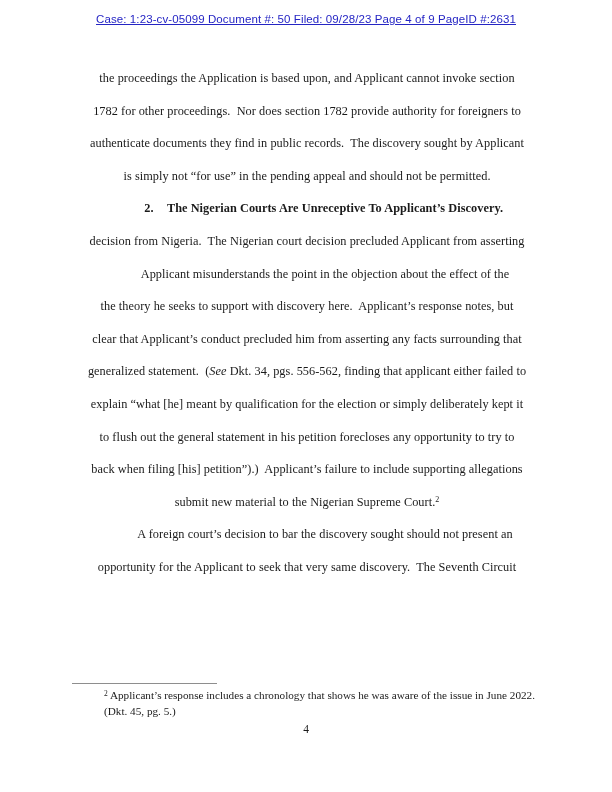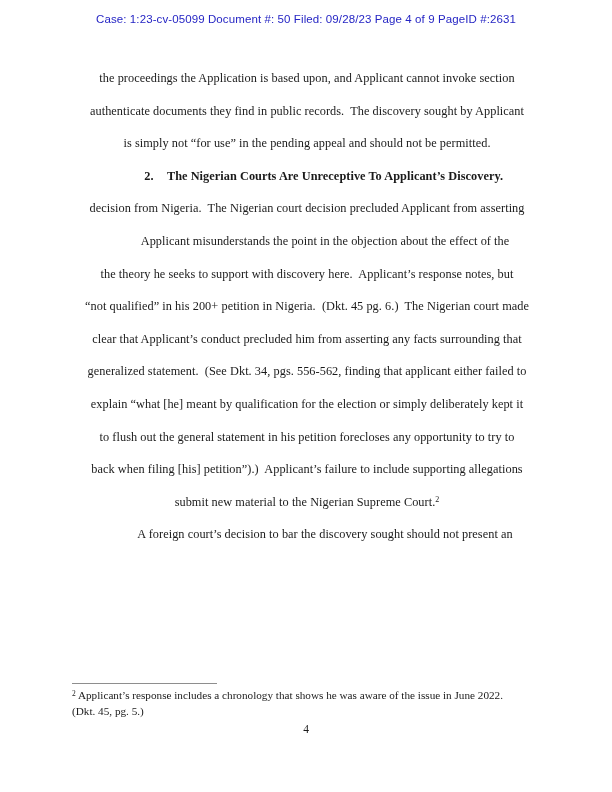--- a/index.html
+++ b/index.html
@@ -20,20 +20,21 @@
     position: absolute;
     top: 13px;
     left: 0;
     right: 0;
     text-align: center;
     font-family: "Liberation Sans", sans-serif;
     font-size: 11.5px;
     color: #2525c4;
     letter-spacing: 0.1px;
     white-space: pre;
+    text-decoration: underline;
   }
   .body-content {
     position: absolute;
     top: 62px;
     left: 72px;
     width: 470px;
     text-align: center;
   }
   .line {
     white-space: pre;
@@ -68,20 +69,21 @@
   .footnote {
     position: absolute;
     top: 688px;
     left: 72px;
     width: 480px;
   }
   .footnote .fn-line {
     white-space: pre;
     font-size: 11.2px;
     line-height: 15.6px;
+    margin-left: 32px;
   }
   .footnote .fn-line sup {
     font-size: 7.5px;
     line-height: 0;
     vertical-align: 3px;
   }
   .page-number {
     position: absolute;
     top: 723px;
     left: 0;
@@ -92,34 +94,35 @@
 </style>
 </head>
 <body>
 
 <div class="page" style="color: rgb(26, 26, 26);">
 
   <div class="case-header" style="color: rgb(37, 37, 196);">Case: 1:23-cv-05099 Document #: 50 Filed: 09/28/23 Page 4 of 9 PageID #:2631</div>
 
   <div class="body-content">
       <div class="line"><span>the proceedings the Application is based upon, and Applicant cannot invoke section</span></div>
+      <div class="line"><span>1782 for other proceedings.  Nor does section 1782 provide authority for foreigners to</span></div>
       <div class="line"><span>authenticate documents they find in public records.  The discovery sought by Applicant</span></div>
       <div class="line"><span>is simply not “for use” in the pending appeal and should not be permitted.</span></div>
       <div class="line heading-line"><span class="heading-number">2.</span><span>The Nigerian Courts Are Unreceptive To Applicant’s Discovery.</span></div>
       <div class="line"><span>decision from Nigeria.  The Nigerian court decision precluded Applicant from asserting</span></div>
       <div class="line indent"><span>Applicant misunderstands the point in the objection about the effect of the</span></div>
       <div class="line"><span>the theory he seeks to support with discovery here.  Applicant’s response notes, but</span></div>
-      <div class="line"><span>“not qualified” in his 200+ petition in Nigeria.  (Dkt. 45 pg. 6.)  The Nigerian court made</span></div>
       <div class="line"><span>clear that Applicant’s conduct precluded him from asserting any facts surrounding that</span></div>
-      <div class="line"><span>generalized statement.  (</span><span style="">See</span><span> Dkt. 34, pgs. 556-562, finding that applicant either failed to</span></div>
+      <div class="line"><span>generalized statement.  (</span><span style="font-style: italic;">See</span><span> Dkt. 34, pgs. 556-562, finding that applicant either failed to</span></div>
       <div class="line"><span>explain “what [he] meant by qualification for the election or simply deliberately kept it</span></div>
       <div class="line"><span>to flush out the general statement in his petition forecloses any opportunity to try to</span></div>
       <div class="line"><span>back when filing [his] petition”).)  Applicant’s failure to include supporting allegations</span></div>
       <div class="line"><span>submit new material to the Nigerian Supreme Court.</span><sup>2</sup></div>
       <div class="line indent"><span>A foreign court’s decision to bar the discovery sought should not present an</span></div>
+      <div class="line"><span>opportunity for the Applicant to seek that very same discovery.  The Seventh Circuit</span></div>
     </div>
 
   <div class="footnote-rule" style="border-top-color: rgb(142, 142, 142);"></div>
 
   <div class="footnote">
       <div class="fn-line"><sup>2</sup><span> Applicant’s response includes a chronology that shows he was aware of the issue in June 2022.</span></div>
       <div class="fn-line"><span>(Dkt. 45, pg. 5.)</span></div>
     </div>
 
   <div class="page-number">4</div>

